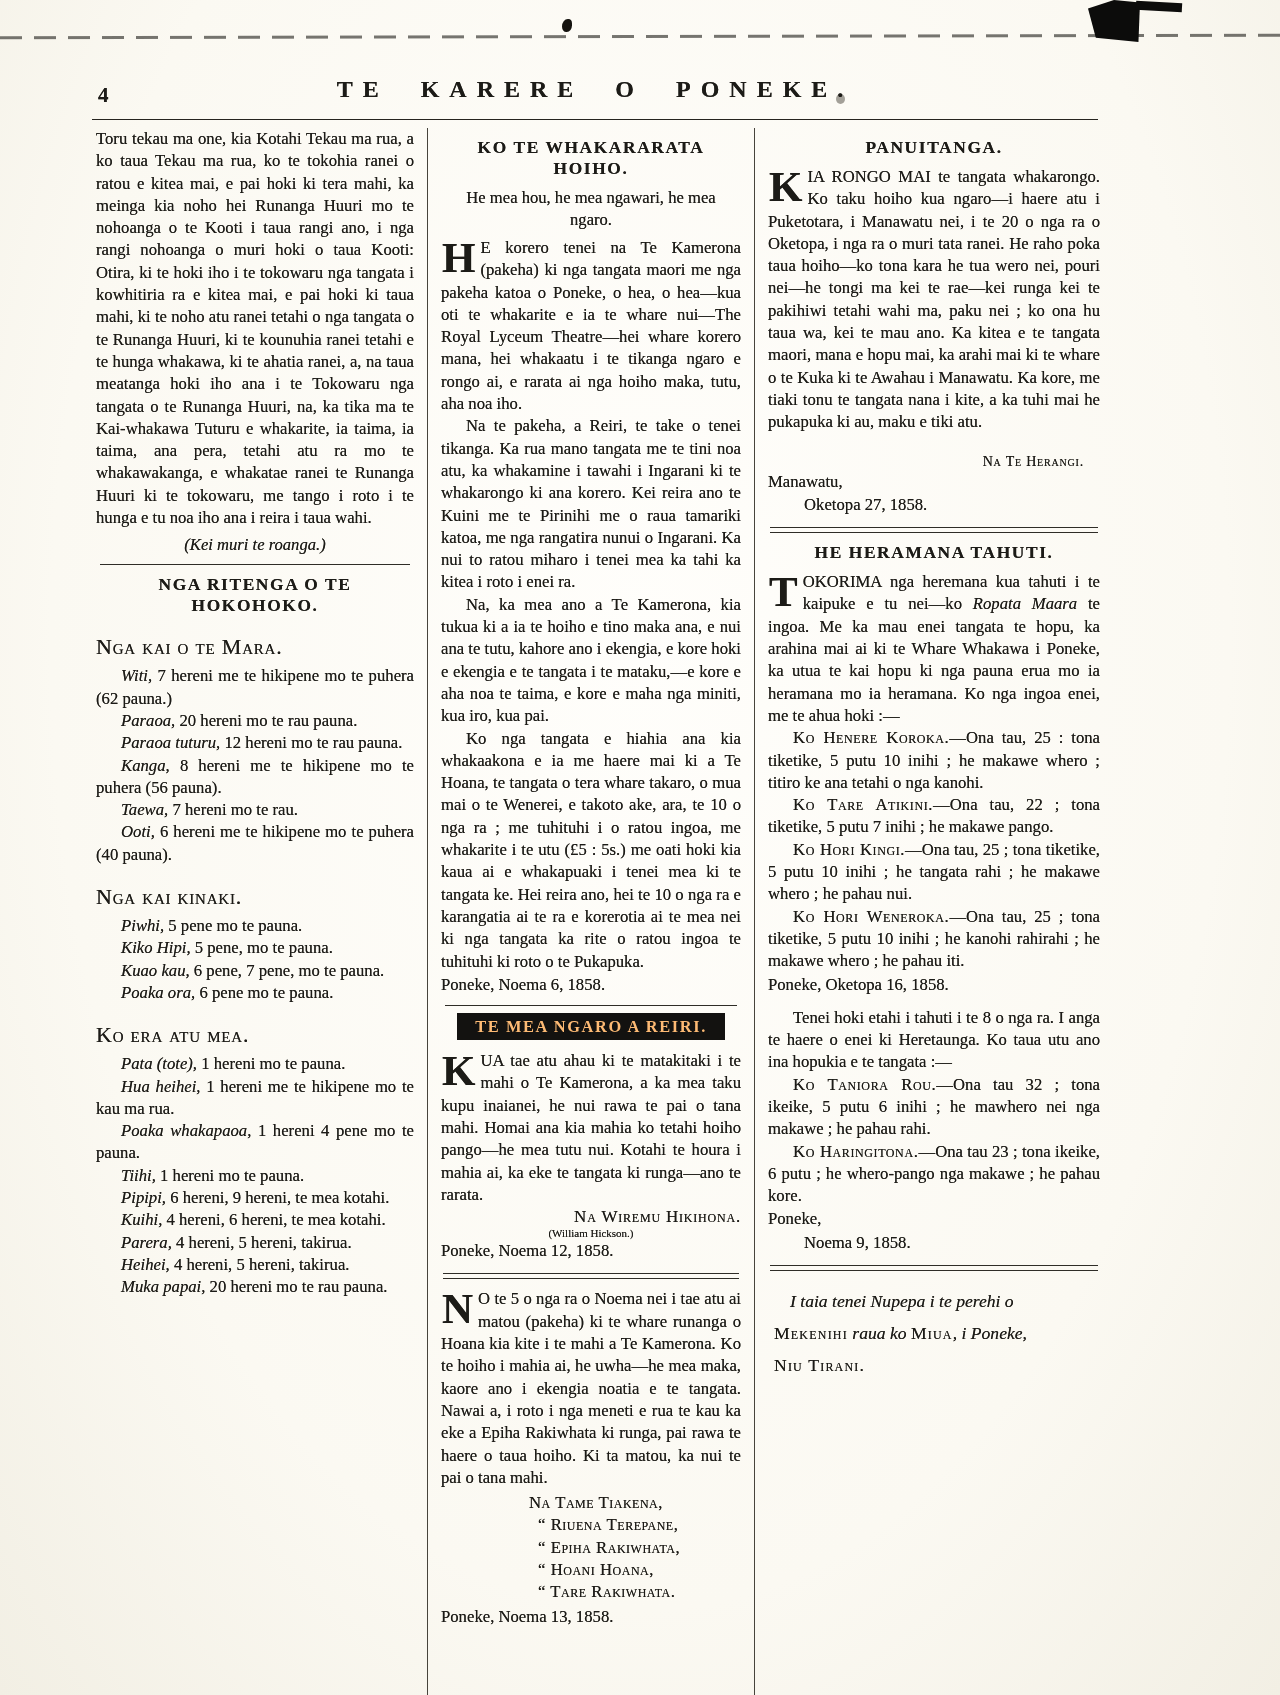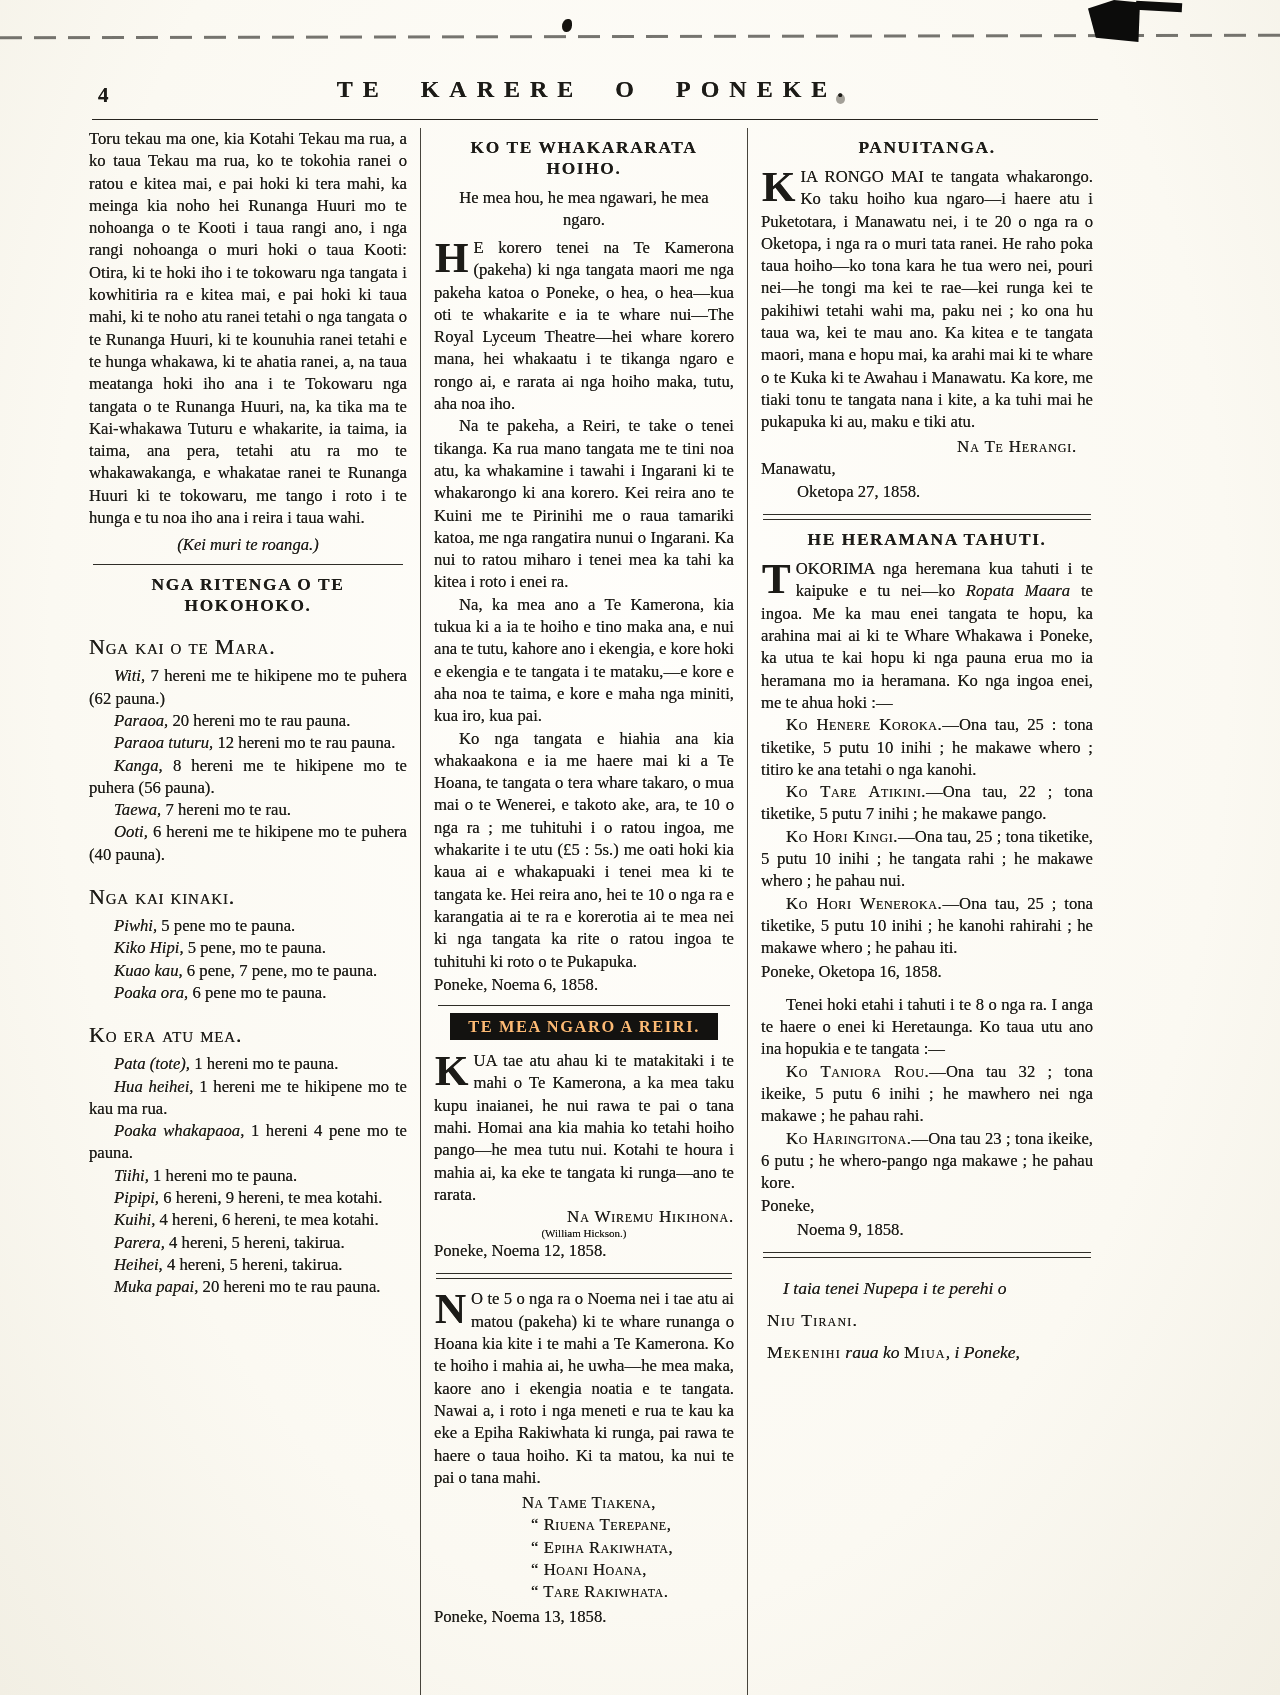--- a/index.html
+++ b/index.html
@@ -18,21 +18,21 @@
     clip-path:polygon(0 20%,50% 0,100% 6%,97% 100%,15% 90%);}
   .blob2{position:absolute;top:2px;right:98px;width:46px;height:9px;background:#0c0c0b;transform:rotate(3deg);}
   .dot1{position:absolute;top:19px;left:562px;width:10px;height:13px;background:#15130f;border-radius:62% 38% 55% 45%;}
   .dot2{position:absolute;top:94px;left:836px;width:9px;height:10px;background:#5a554a;border-radius:50%;opacity:.55;}
   
   .header{position:absolute;top:76px;left:92px;width:1006px;height:42px;}
   .pagenum{position:absolute;left:6px;top:7px;font-size:21px;font-weight:bold;}
   .masthead{text-align:center;font-size:24px;font-weight:bold;letter-spacing:10px;word-spacing:16px;}
   .headrule{position:absolute;top:119px;left:92px;width:1006px;border-top:1.6px solid #26241f;}
   
-  .cols{position:absolute;top:128px;left:89px;width:1006px;bottom:0;display:flex;}
+  .cols{position:absolute;top:128px;left:96px;width:1006px;bottom:0;display:flex;}
   .col{height:100%;overflow:hidden;}
   .c1{width:318px;}
   .c2{width:300px;}
   .c3{width:332px;}
   .vrule{width:1px;background:#47443c;margin:0 13px;}
   
   p.b{font-size:16.7px;line-height:22.3px;text-align:justify;text-indent:1.5em;margin:0;}
   p.noind{text-indent:0;}
   .it{font-style:italic;}
   .sc{font-variant:small-caps;letter-spacing:.6px;}
@@ -40,21 +40,21 @@
   .subtitle{text-align:center;font-size:16.6px;line-height:21.5px;margin:1px 18px 7px;}
   .subhead{font-variant:small-caps;font-size:22px;letter-spacing:.8px;margin:18px 0 5px;}
   .note-c{text-align:center;font-style:italic;font-size:16.6px;margin:6px 0 4px;}
   .rule{border-top:1.4px solid #2f2d27;margin:9px 4px 7px;}
   .dbl{height:4px;border-top:1.2px solid #2f2d27;border-bottom:1.2px solid #2f2d27;margin:11px 2px 9px;}
   .dropcap{float:left;font-size:43px;line-height:37px;font-weight:bold;padding:2px 5px 0 1px;}
   .blackbar{background:#131210;color:#fdba74;text-align:center;font-weight:bold;font-size:16.4px;
     letter-spacing:1.6px;padding:4px 2px 3px;margin:7px 16px 10px;text-shadow:none;}
   .sig-c{text-align:right;font-variant:small-caps;font-size:17px;letter-spacing:.8px;margin-top:1px;}
   .plain-c{text-align:center;font-size:11px;}
-  .sig-r{text-align:right;font-variant:small-caps;font-size:17px;letter-spacing:.8px;padding-right:16px;margin-top:3px;}
+  .sig-r{text-align:right;font-variant:small-caps;font-size:14px;letter-spacing:.8px;padding-right:16px;margin-top:20px;}
   .dateline{font-size:16.7px;line-height:22.3px;margin:1px 0;}
   .ind{padding-left:36px;}
   .siglist{margin:3px 0 2px 88px;font-variant:small-caps;font-size:16.8px;line-height:22.3px;letter-spacing:.5px;}
   .siglist .sg{white-space:pre;}
   .siglist .sg + .sg{padding-left:9px;} .gap10{height:10px;}
   .colophon{font-style:italic;font-size:17.6px;line-height:32px;margin-top:14px;padding:0 6px;}
   .colophon .l1{text-indent:16px;}
   .colophon .sc{font-style:normal;letter-spacing:1.2px;}
 </style>
 </head>
@@ -169,19 +169,19 @@
       <p class="b"><span class="sc">Ko Taniora Rou.</span><span>—Ona tau 32 ; tona ikeike, 5 putu 6 inihi ; he mawhero nei nga makawe ; he pahau rahi.</span></p>
       <p class="b"><span class="sc">Ko Haringitona.</span><span>—Ona tau 23 ; tona ikeike, 6 putu ; he whero-pango nga makawe ; he pahau kore.</span></p>
 
       <p class="dateline">Poneke,</p>
       <p class="dateline ind">Noema 9, 1858.</p>
 
       <div class="dbl"></div>
 
       <div class="colophon">
         <div class="l1">I taia tenei Nupepa i te perehi o</div>
+        <div><span class="sc">Mekenihi</span><span> raua ko </span><span class="sc">Miua</span><span>, i Poneke,</span></div>
         <div><span class="sc">Niu Tirani.</span></div>
-        <div><span class="sc">Mekenihi</span><span> raua ko </span><span class="sc">Miua</span><span>, i Poneke,</span></div>
       </div>
     </div>
 
   </div>
 </div>
 
 </body></html>

